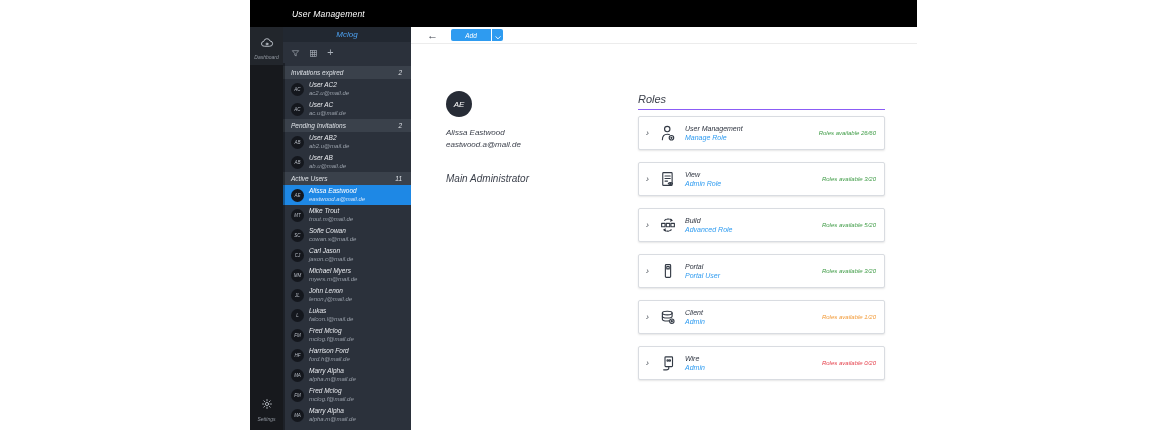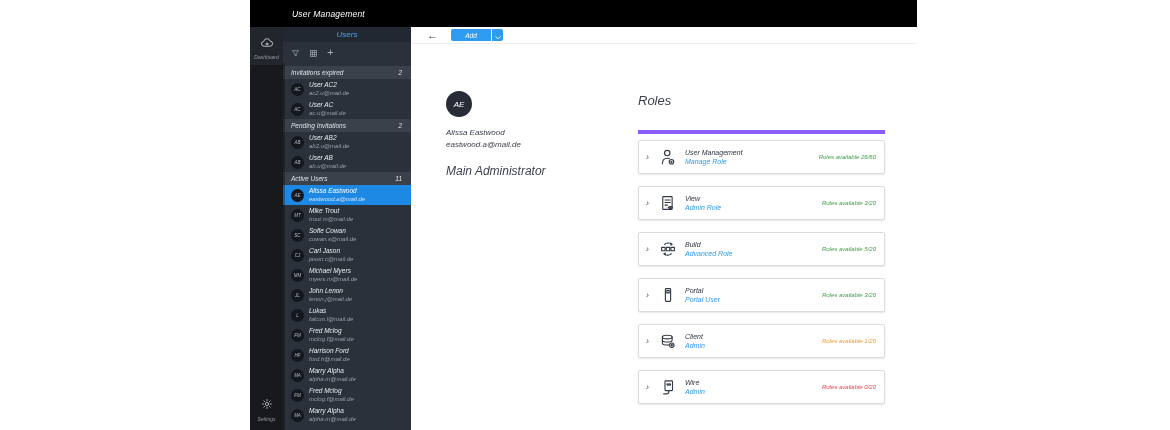--- a/index.html
+++ b/index.html
@@ -47,24 +47,24 @@
   .add-main { background:#2e9bf0; color:#fff; font-size:6.5px; width:40px; height:12px;
               display:flex; align-items:center; justify-content:center; border-radius:2px 0 0 2px; }
   .add-caret { background:#2e9bf0; width:11px; height:12px; margin-left:1px; border-radius:0 2px 2px 0;
                display:flex; align-items:center; justify-content:center; }
 
   .profile { position:absolute; left:35px; top:64px; }
   .profile-avatar { width:26px; height:26px; border-radius:50%; background:#272c36; color:#fff; font-size:8px;
                     display:flex; align-items:center; justify-content:center; }
   .profile-name { margin-top:11px; font-size:8px; color:#3a3f4a; }
   .profile-email { margin-top:3px; font-size:8px; color:#3a3f4a; }
-  .profile-role { margin-top:15px; font-size:12px; color:#3a3f4a; }
+  .profile-role { margin-top:24px; font-size:10px; color:#3a3f4a; }
 
   .roles { position:absolute; left:227px; top:66px; width:247px; }
-  .roles-header { font-size:13px; color:#3a3f4a; padding-bottom:22px; border-bottom:4px solid #8b5cf6; }
+  .roles-header { font-size:11px; color:#3a3f4a; padding-bottom:4px; border-bottom:1px solid #8b5cf6; }
   .role-card { margin-top:12px; height:34px; border:1px solid #d9dce1; border-radius:2px; background:#fff;
                box-shadow:0 1px 2px rgba(0,0,0,.10); display:flex; align-items:center; cursor:pointer; }
   .role-card:first-of-type { margin-top:6px; }
   .card-chevron { width:17px; text-align:center; color:#4a5059; font-size:9px; }
   .card-icon { width:24px; display:flex; justify-content:center; }
   .card-icon svg { stroke:#333a45; fill:none; stroke-width:1.5; stroke-linecap:round; stroke-linejoin:round; }
   .card-text { flex:1; padding-left:5px; }
   .card-title { font-size:7px; color:#2e3440; }
   .card-link { font-size:7px; color:#2e9bf0; margin-top:2px; cursor:pointer; }
   .card-status { font-size:6px; padding-right:8px; white-space:nowrap; }
@@ -95,21 +95,21 @@
             <circle cx="12" cy="12" r="3.2"></circle>
             <path d="M12 3v2.6M12 18.4V21M3 12h2.6M18.4 12H21M5.6 5.6l1.9 1.9M16.5 16.5l1.9 1.9M18.4 5.6l-1.9 1.9M7.5 16.5l-1.9 1.9"></path>
           </svg>
       </span>
       <span class="rail-label">Settings</span>
     </div>
   </div>
 
   <div class="sidebar">
     <div class="sidebar-header">
-      <span>Users</span>
+      <span>Mclog</span>
     </div>
     <div class="sidebar-tools">
       <span><svg width="9" height="9" viewBox="0 0 24 24">
             <path d="M3.5 4.5h17l-6.6 7.6v6.4l-3.8-1.9v-4.5z"></path>
           </svg></span>
       <span><svg width="9" height="9" viewBox="0 0 24 24">
             <rect x="4" y="4" width="16" height="16"></rect>
             <path d="M4 9.3h16M4 14.6h16M9.3 4v16M14.6 4v16"></path>
           </svg></span>
       <span class="tool-plus">+</span>

